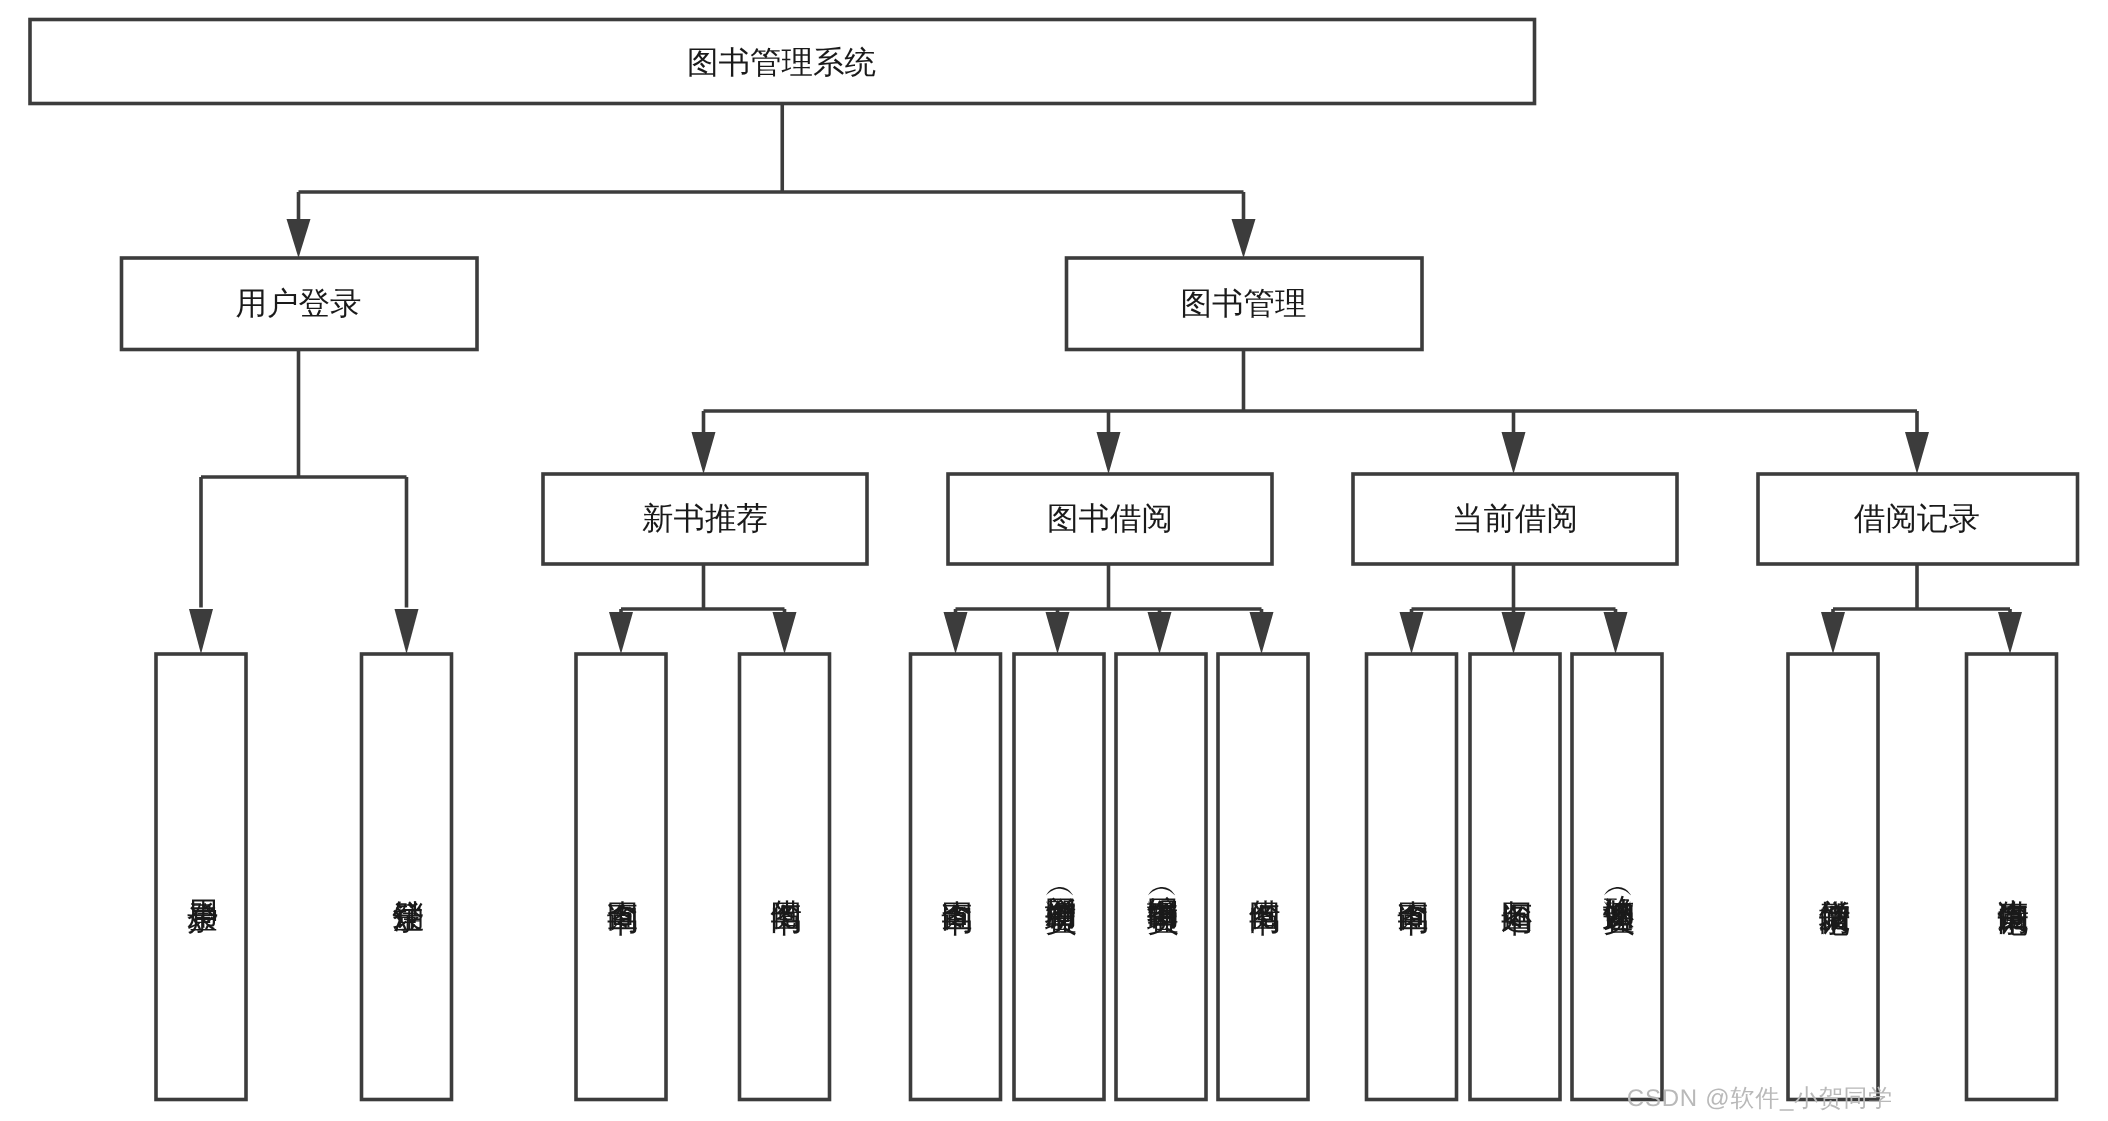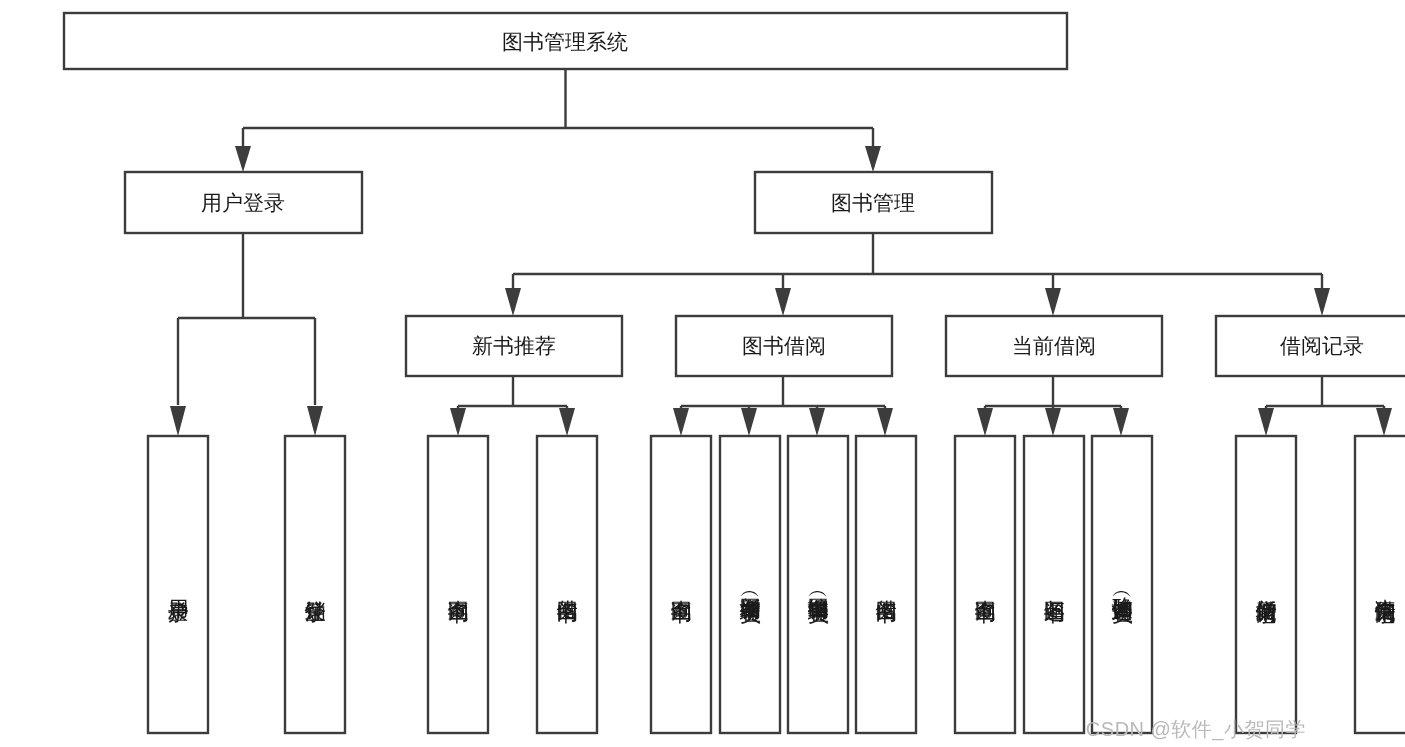--- a/index.html
+++ b/index.html
@@ -11,21 +11,20 @@
     width: 1405px;
     height: 747px;
     font-family: "Liberation Sans", "DejaVu Sans", sans-serif;
     overflow: hidden;
     position: relative;
   }
   #diagram-root {
     position: relative;
     width: 1270px;
     height: 747px;
-    margin-left: 44px;
   }
   svg#flow {
     position: absolute;
     left: 0;
     top: 0;
     width: 1405px;
     height: 747px;
   }
   .node-rect {
     fill: #ffffff;
@@ -62,21 +61,21 @@
     color: #1a1a1a;
     letter-spacing: 1px;
     white-space: nowrap;
     pointer-events: none;
   }
   .watermark {
     position: absolute;
     right: 8px;
     bottom: 4px;
     font-family: "Liberation Sans", "DejaVu Sans", sans-serif;
-    font-size: 20px;
+    font-size: 16px;
     color: #b9b9b9;
     letter-spacing: 0.5px;
     white-space: nowrap;
   }
 </style>
 </head>
 <body>
 
 <div id="diagram-root">
 

